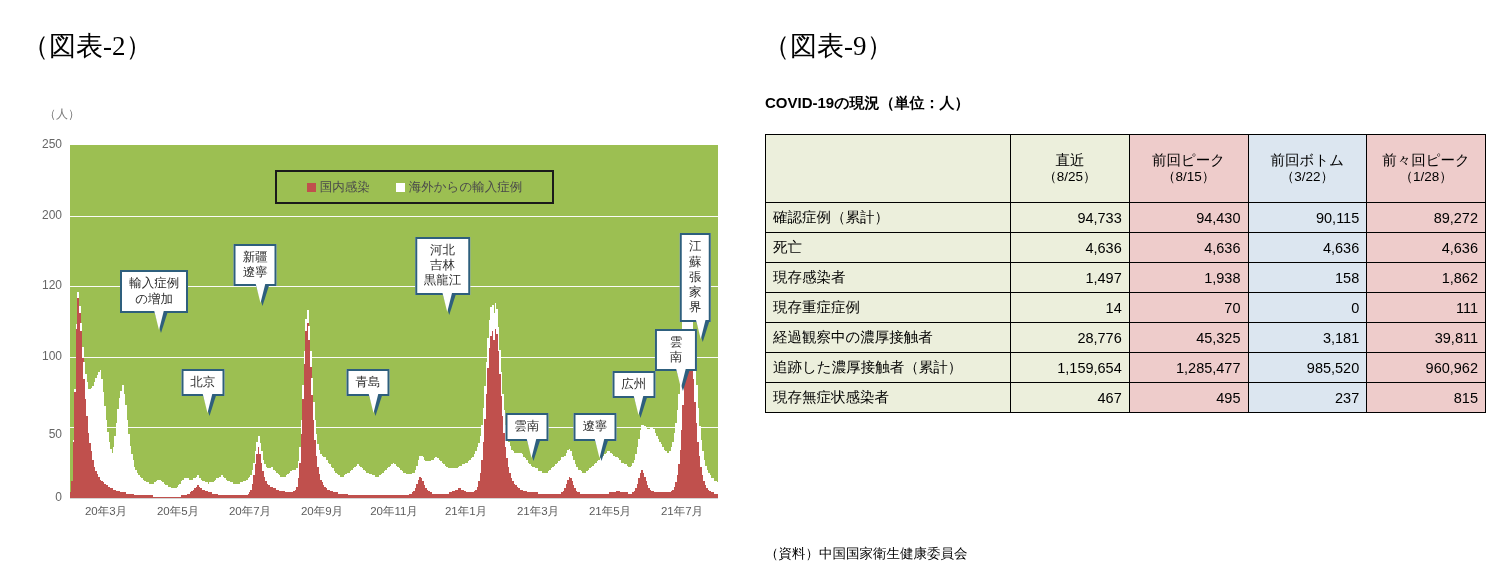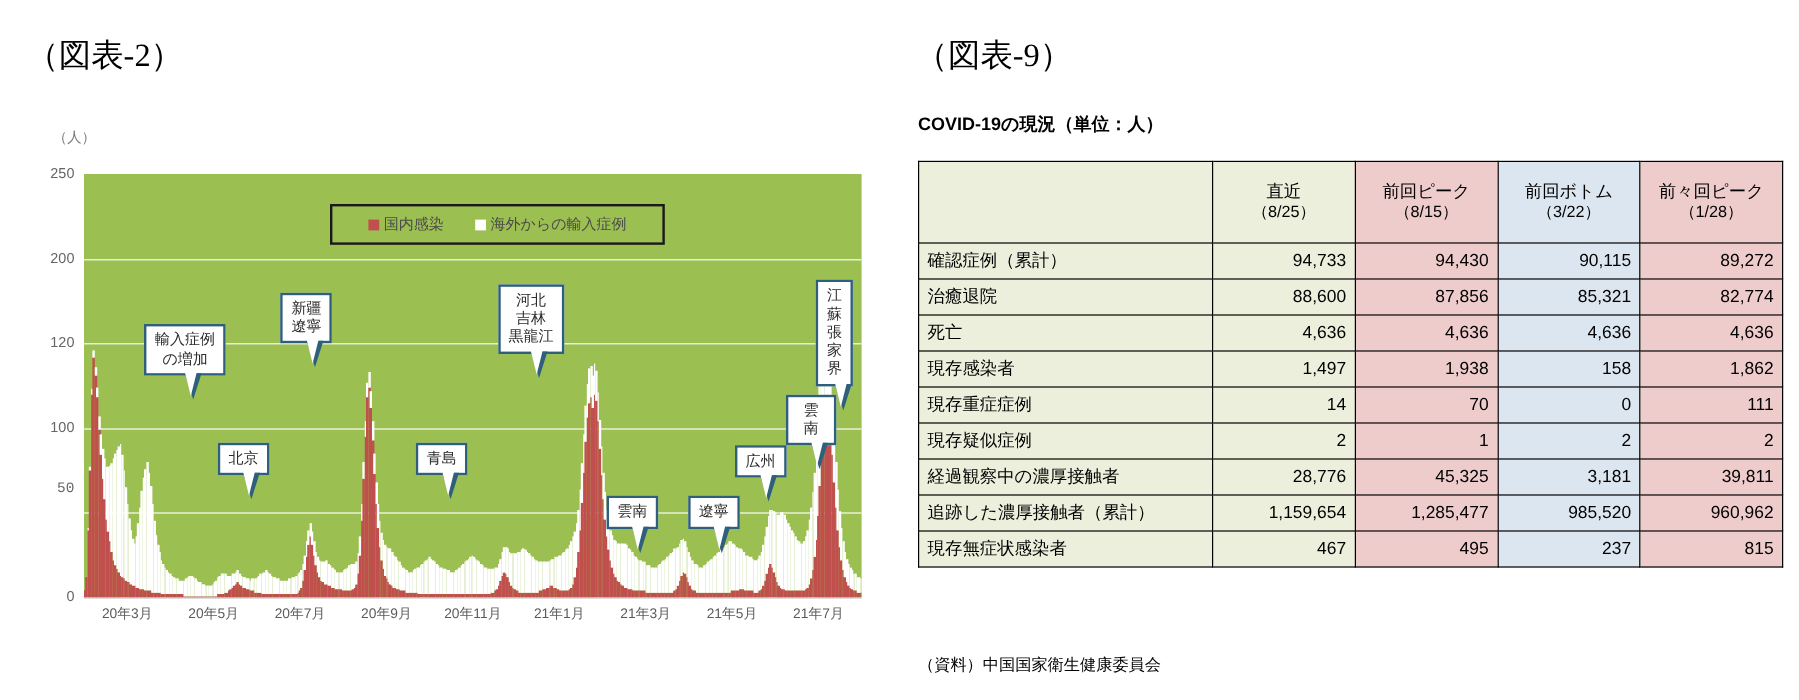--- a/index.html
+++ b/index.html
@@ -110,21 +110,21 @@
 
     <div id="fig2-caption">（図表-2）</div>
 
     <div id="chart-wrap">
 
 
       <div id="y-unit">（人）</div>
 
       <div id="y-axis-ticks">
           <div class="ylabel" style="left: 0px; top: 390px;">0</div>
-          <div class="ylabel" style="left: 0px; top: 300px; font-family: Liberation Mono, monospace;">50</div>
+          <div class="ylabel" style="left: 0px; top: 327px;">50</div>
           <div class="ylabel" style="left: 0px; top: 248.8px;">100</div>
           <div class="ylabel" style="left: 0px; top: 178.2px;">120</div>
           <div class="ylabel" style="left: 0px; top: 107.6px;">200</div>
           <div class="ylabel" style="left: 0px; top: 37px;">250</div>
         </div>
 
       <div id="plot-area">
         <div id="gridlines">
             <div class="gridline" style="top: 282.4px;"></div>
             <div class="gridline" style="top: 211.8px;"></div>
@@ -1996,53 +1996,39 @@
       </thead>
       <tbody>
           <tr>
             <td class="cell-label">確認症例（累計）</td>
             <td class="cell-num bg-beige">94,733</td>
             <td class="cell-num bg-pink">94,430</td>
             <td class="cell-num bg-blue">90,115</td>
             <td class="cell-num bg-pink">89,272</td>
           </tr>
           <tr>
-            <td class="cell-label">治癒退院</td>
-            <td class="cell-num bg-beige">88,600</td>
-            <td class="cell-num bg-pink">87,856</td>
-            <td class="cell-num bg-blue">85,321</td>
-            <td class="cell-num bg-pink">82,774</td>
-          </tr>
-          <tr>
             <td class="cell-label">死亡</td>
             <td class="cell-num bg-beige">4,636</td>
             <td class="cell-num bg-pink">4,636</td>
             <td class="cell-num bg-blue">4,636</td>
             <td class="cell-num bg-pink">4,636</td>
           </tr>
           <tr>
             <td class="cell-label">現存感染者</td>
             <td class="cell-num bg-beige">1,497</td>
             <td class="cell-num bg-pink">1,938</td>
             <td class="cell-num bg-blue">158</td>
             <td class="cell-num bg-pink">1,862</td>
           </tr>
           <tr>
             <td class="cell-label">現存重症症例</td>
             <td class="cell-num bg-beige">14</td>
             <td class="cell-num bg-pink">70</td>
             <td class="cell-num bg-blue">0</td>
             <td class="cell-num bg-pink">111</td>
-          </tr>
-          <tr>
-            <td class="cell-label">現存疑似症例</td>
-            <td class="cell-num bg-beige">2</td>
-            <td class="cell-num bg-pink">1</td>
-            <td class="cell-num bg-blue">2</td>
-            <td class="cell-num bg-pink">2</td>
           </tr>
           <tr>
             <td class="cell-label">経過観察中の濃厚接触者</td>
             <td class="cell-num bg-beige">28,776</td>
             <td class="cell-num bg-pink">45,325</td>
             <td class="cell-num bg-blue">3,181</td>
             <td class="cell-num bg-pink">39,811</td>
           </tr>
           <tr>
             <td class="cell-label">追跡した濃厚接触者（累計）</td>

